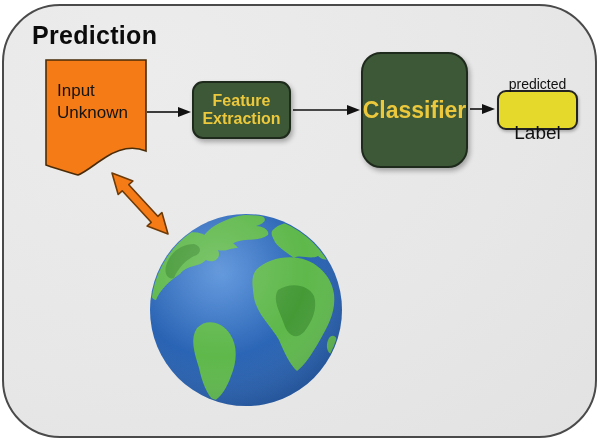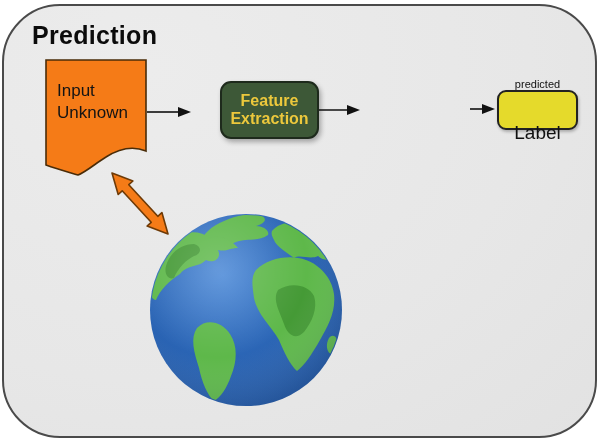--- a/index.html
+++ b/index.html
@@ -15,21 +15,21 @@
     text-align:center;box-sizing:border-box;}
   .green-box{border:2px solid #1e2a1c;font-weight:bold;
     box-shadow:2px 3px 5px rgba(0,0,0,.30);}
   #feature-box{left:192px;top:81px;width:99px;height:58px;border-radius:11px;
     font-size:16px;line-height:1.15;padding:2px 6px;}
   #classifier-box{left:361px;top:52px;width:107px;height:116px;border-radius:20px;
     font-size:23px;}
   #label-box{left:497px;top:90px;width:81px;height:40px;border-radius:9px;
     border:2px solid #222222;flex-direction:column;color:#111;
     box-shadow:1px 2px 3px rgba(0,0,0,.25);}
-  #label-box .l1{font-size:11px;line-height:13px;}
+  #label-box .l1{font-size:14px;line-height:13px;}
   #label-box .l2{font-size:19px;line-height:19px;margin-top:32px;}
   #input-doc-label{position:absolute;left:57px;top:80px;width:86px;font-size:17px;
     line-height:1.3;color:#141414;text-align:left;}
   #unknown-label{position:absolute;left:161px;top:276px;width:172px;font-size:27px;
     line-height:30px;text-align:center;
     text-shadow:1px 1px 2px rgba(50,50,0,.65), -1px 0 1px rgba(50,50,0,.3);}
 </style>
 </head>
 <body>
 
@@ -108,24 +108,27 @@
                  C186,260 178,268 174,278 C168,280 164,274 166,266 Z"></path>
       </g>
       <circle cx="246" cy="310" r="96" fill="url(#globeshade)"></circle>
     </g>
   </svg>
 
   <div id="page-title">Prediction</div>
 
   <div id="input-doc-label">Input Unknown</div>
 
-  <div id="feature-box" class="node green-box" style="background-color: rgb(61, 88, 55); margin-left: 28px;">
+  <div id="feature-box" class="node green-box" style="background-color: rgb(61, 88, 55);">
     <span style="color: rgb(236, 200, 60);">Feature Extraction</span>
   </div>
 
+  <div id="classifier-box" class="node green-box" style="background-color: rgb(61, 88, 55);">
+    <span style="color: rgb(236, 200, 60);">Classifier</span>
+  </div>
 
   <div id="label-box" class="node" style="background-color: rgb(229, 218, 43);">
     <span class="l1">predicted</span>
     <span class="l2">Label</span>
   </div>
 
 
 </div>
 
 </body></html>

